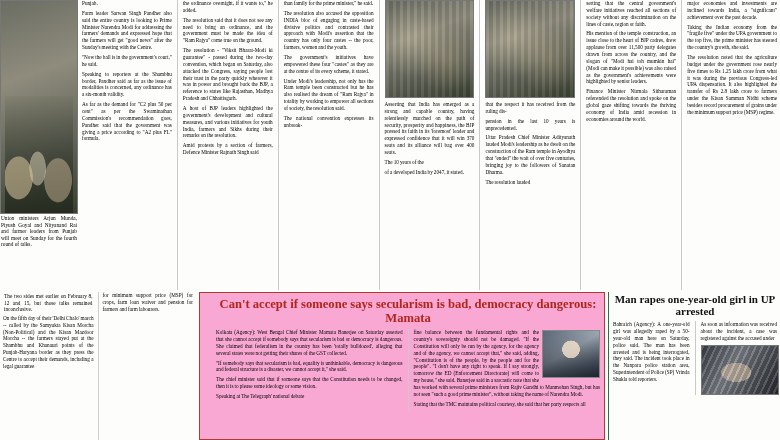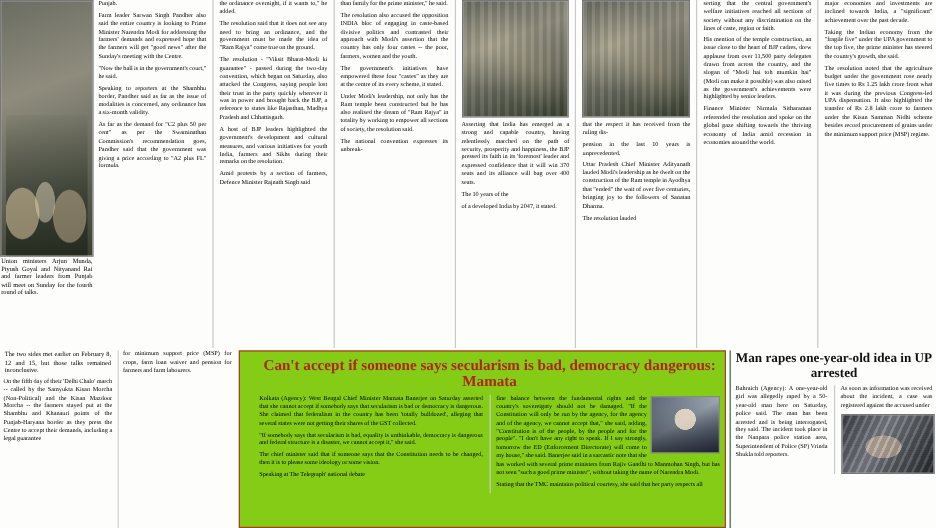--- a/index.html
+++ b/index.html
@@ -116,21 +116,21 @@
     gap: 4px;
   }
   .bl-sub { flex: 1 1 0; min-width: 0; }
 
   .boxed-story {
     flex: 1 1 auto;
     border: 1.2px solid #b03a2e;
     margin: 0 3px;
     padding: 3px 4px 2px 16px;
     box-sizing: border-box;
-    background: #84cc16;
+    background: #f9a8d4;
     position: relative;
     overflow: hidden;
   }
   .boxed-headline {
     color: #b0261c;
     font-weight: bold;
     font-size: 12.6px;
     line-height: 1.12;
     text-align: center;
     margin: 1px 0 4px 0;
@@ -319,21 +319,21 @@
           <div class="photo-inset"></div>
           <div class="body-text">
             <p>fine balance between the fundamental rights and the country's sovereignty should not be damaged. "If the Constitution will only be run by the agency, for the agency and of the agency, we cannot accept that," she said, adding, "Constitution is of the people, by the people and for the people". "I don't have any right to speak. If I say strongly, tomorrow the ED (Enforcement Directorate) will come to my house," she said. Banerjee said in a sarcastic note that she has worked with several prime ministers from Rajiv Gandhi to Manmohan Singh, but has not seen "such a good prime minister", without taking the name of Narendra Modi.</p>
             <p>Stating that the TMC maintains political courtesy, she said that her party respects all</p>
           </div>
         </div>
       </div>
     </div>
 
     <div class="right-col">
-      <div class="right-headline">Man rapes one-year-old idea in UP arrested</div>
+      <div class="right-headline">Man rapes one-year-old girl in UP arrested</div>
       <div class="right-cols">
         <div class="ncol">
           <div class="body-text">
             <p>Bahraich (Agency): A one-year-old girl was allegedly raped by a 50-year-old man here on Saturday, police said. The man has been arrested and is being interrogated, they said. The incident took place in the Nanpara police station area, Superintendent of Police (SP) Vrinda Shukla told reporters.</p>
           </div>
         </div>
         <div class="colrule"></div>
         <div class="ncol">
           <div class="body-text">
             <p>As soon as information was received about the incident, a case was registered against the accused under</p>

